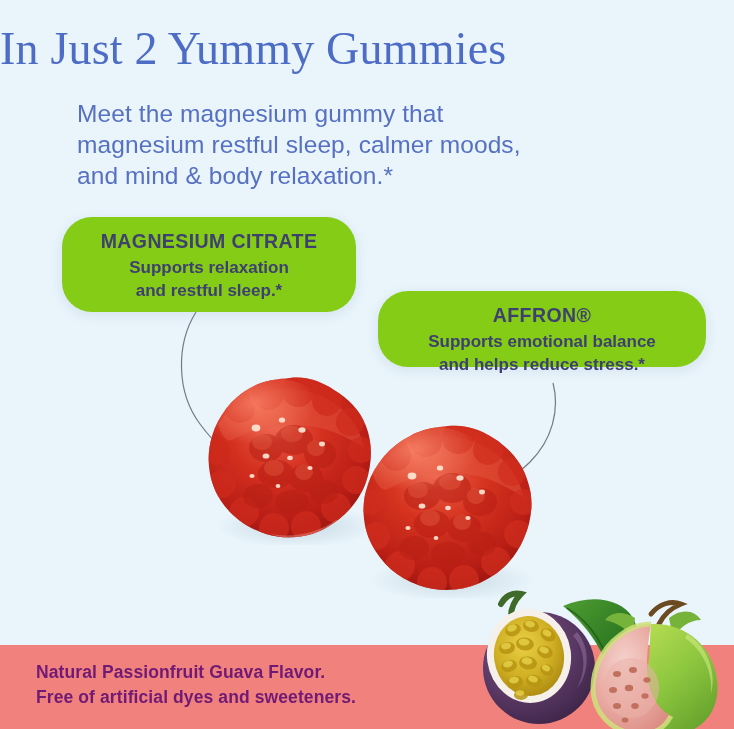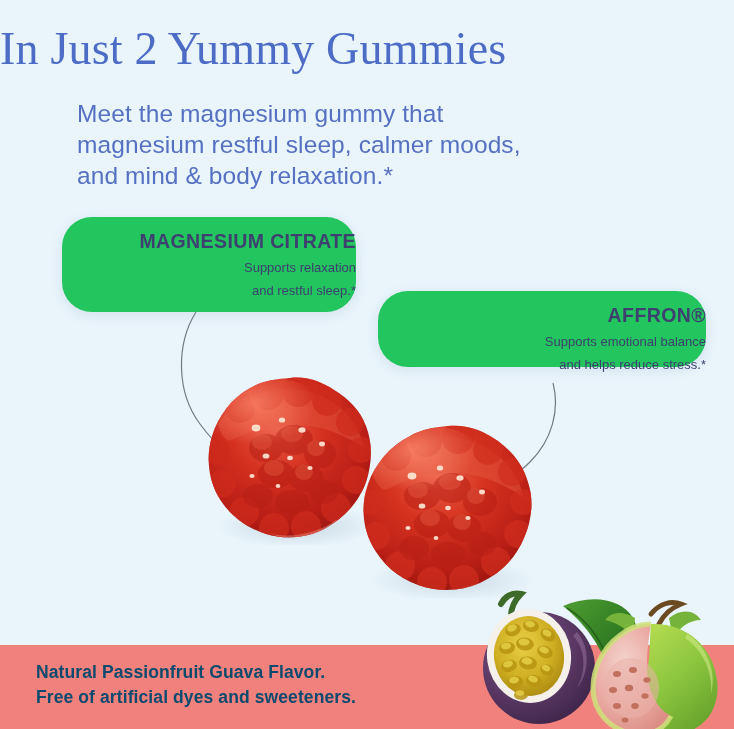--- a/index.html
+++ b/index.html
@@ -22,33 +22,33 @@
   }
   .subtitle {
     position:absolute; left:77px; top:98px; width:580px;
     font-size:24.5px; line-height:31px;
     color:#5670c2; font-weight:400; letter-spacing:.1px;
   }
 
   
   .callout {
     position:absolute;
-    background:#22c55e;
+    background:#84cc16;
     border-radius:30px;
     box-shadow:0 3px 12px rgba(120,150,180,.18);
-    text-align:right;
+    text-align:center;
     padding-top:12px;
     z-index:6;
   }
   .callout .c-head {
     font-size:19.5px; font-weight:700; letter-spacing:.4px;
     color:#3e4070; line-height:25px;
   }
   .callout .c-body {
-    font-size:13px; font-weight:400; line-height:23px;
+    font-size:17px; font-weight:700; line-height:23px;
     color:#3e4070; margin-top:2px;
   }
   #callout-mag { left:62px; top:217px; width:294px; height:95px; }
   #callout-aff { left:378px; top:291px; width:328px; height:76px; }
 
   
   #connectors { position:absolute; left:0; top:0; width:734px; height:729px; z-index:3; }
 
   
   .gummy { position:absolute; z-index:4; }
@@ -57,21 +57,21 @@
 
   
   #fruit { position:absolute; left:455px; top:588px; width:279px; height:141px; z-index:7; }
 
   
   #banner {
     position:absolute; left:0; top:645px; width:734px; height:84px;
     background:#f0817d; z-index:5;
   }
   #banner .b-line {
-    color:#0c4a6e; font-size:17.5px; font-weight:700; line-height:25px;
+    color:#701a75; font-size:17.5px; font-weight:700; line-height:25px;
     letter-spacing:.1px;
   }
   #banner .b-wrap { position:absolute; left:36px; top:15px; }
 </style>
 </head>
 <body>
 
 <div id="stage">
 
   <div class="title">In Just 2 Yummy Gummies</div>

